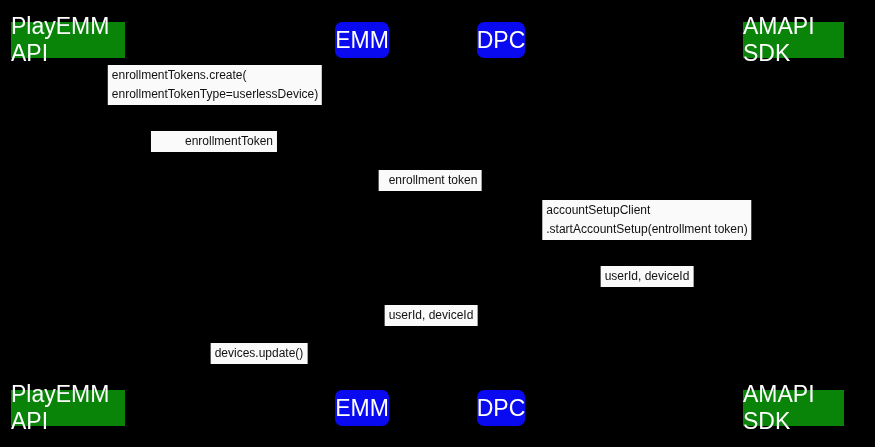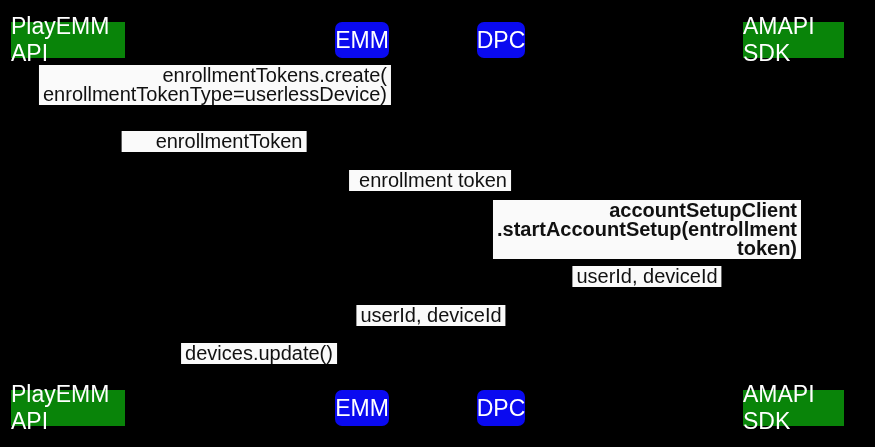--- a/index.html
+++ b/index.html
@@ -32,42 +32,42 @@
     font-size:23px;
     box-sizing:border-box;
   }
   .actor.green{background:var(--actor-green);}
   .actor.blue{background:var(--actor-blue);border-radius:7px;}
   .msg{
     position:absolute;
     transform:translateX(-50%);
     background:var(--label-bg);
     color:var(--label-text);
-    font-size:20px;
+    font-size:12px;
     line-height:19px;
-    text-align:right;
+    text-align:left;
     white-space:pre-line;
     padding:1px 4px;
   }
 </style>
 </head>
 <body>
 
 <div class="stage">
 
   <div class="actor green" style="left:11px;top:22px;width:114px;">PlayEMM API</div>
   <div class="actor blue" style="left:335px;top:22px;width:54px;">EMM</div>
   <div class="actor blue" style="left:477px;top:22px;width:48px;">DPC</div>
   <div class="actor green" style="left:743px;top:22px;width:101px;">AMAPI SDK</div>
 
   <div class="msg" style="left:215px;top:65px;">enrollmentTokens.create(
 enrollmentTokenType=userlessDevice)</div>
   <div class="msg" style="left:214px;top:131px;padding-left:34px;">enrollmentToken</div>
   <div class="msg" style="left:430px;top:170px;padding-left:10px;">enrollment token</div>
-  <div class="msg" style="left:647px;top:200px;font-weight:bold;">accountSetupClient
+  <div class="msg" style="left:647px;top:200px;">accountSetupClient
 .startAccountSetup(entrollment token)</div>
   <div class="msg" style="left:647px;top:266px;">userId, deviceId</div>
   <div class="msg" style="left:431px;top:305px;">userId, deviceId</div>
   <div class="msg" style="left:214px;top:343px;margin-left:45px;">devices.update()</div>
 
   <div class="actor green" style="left:11px;top:390px;width:114px;">PlayEMM API</div>
   <div class="actor blue" style="left:335px;top:390px;width:54px;">EMM</div>
   <div class="actor blue" style="left:477px;top:390px;width:48px;">DPC</div>
   <div class="actor green" style="left:743px;top:390px;width:101px;">AMAPI SDK</div>
 

